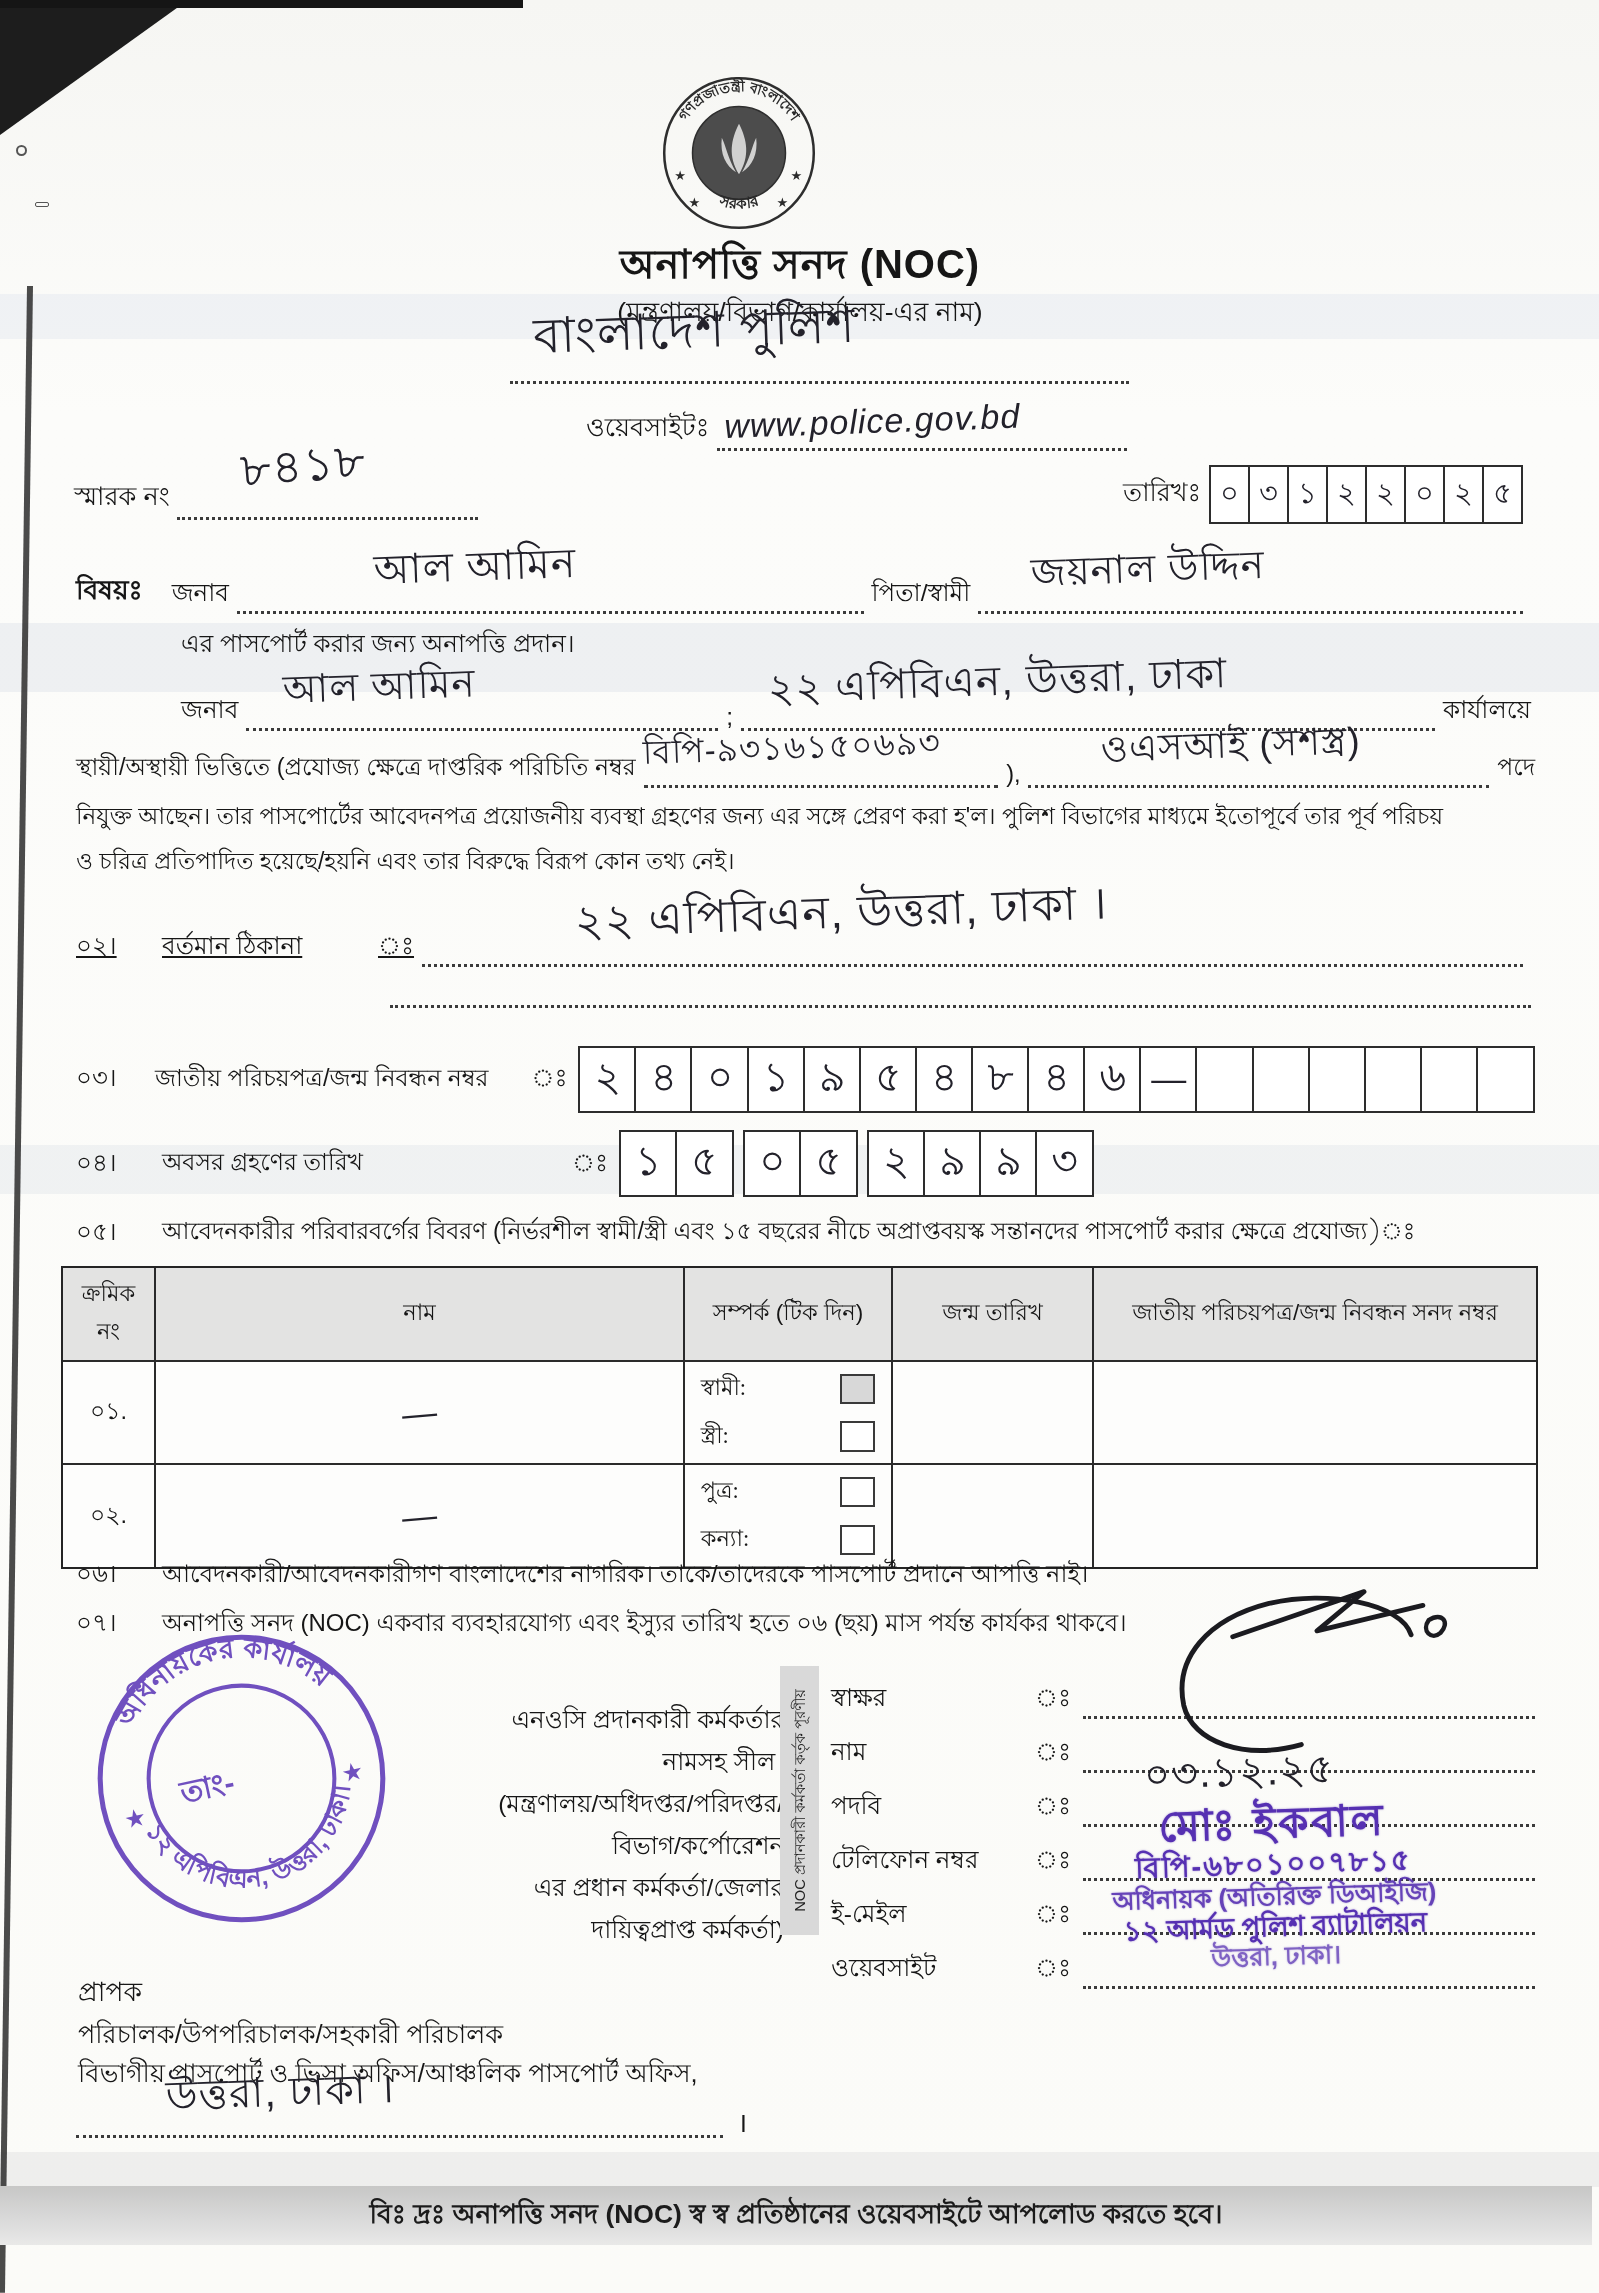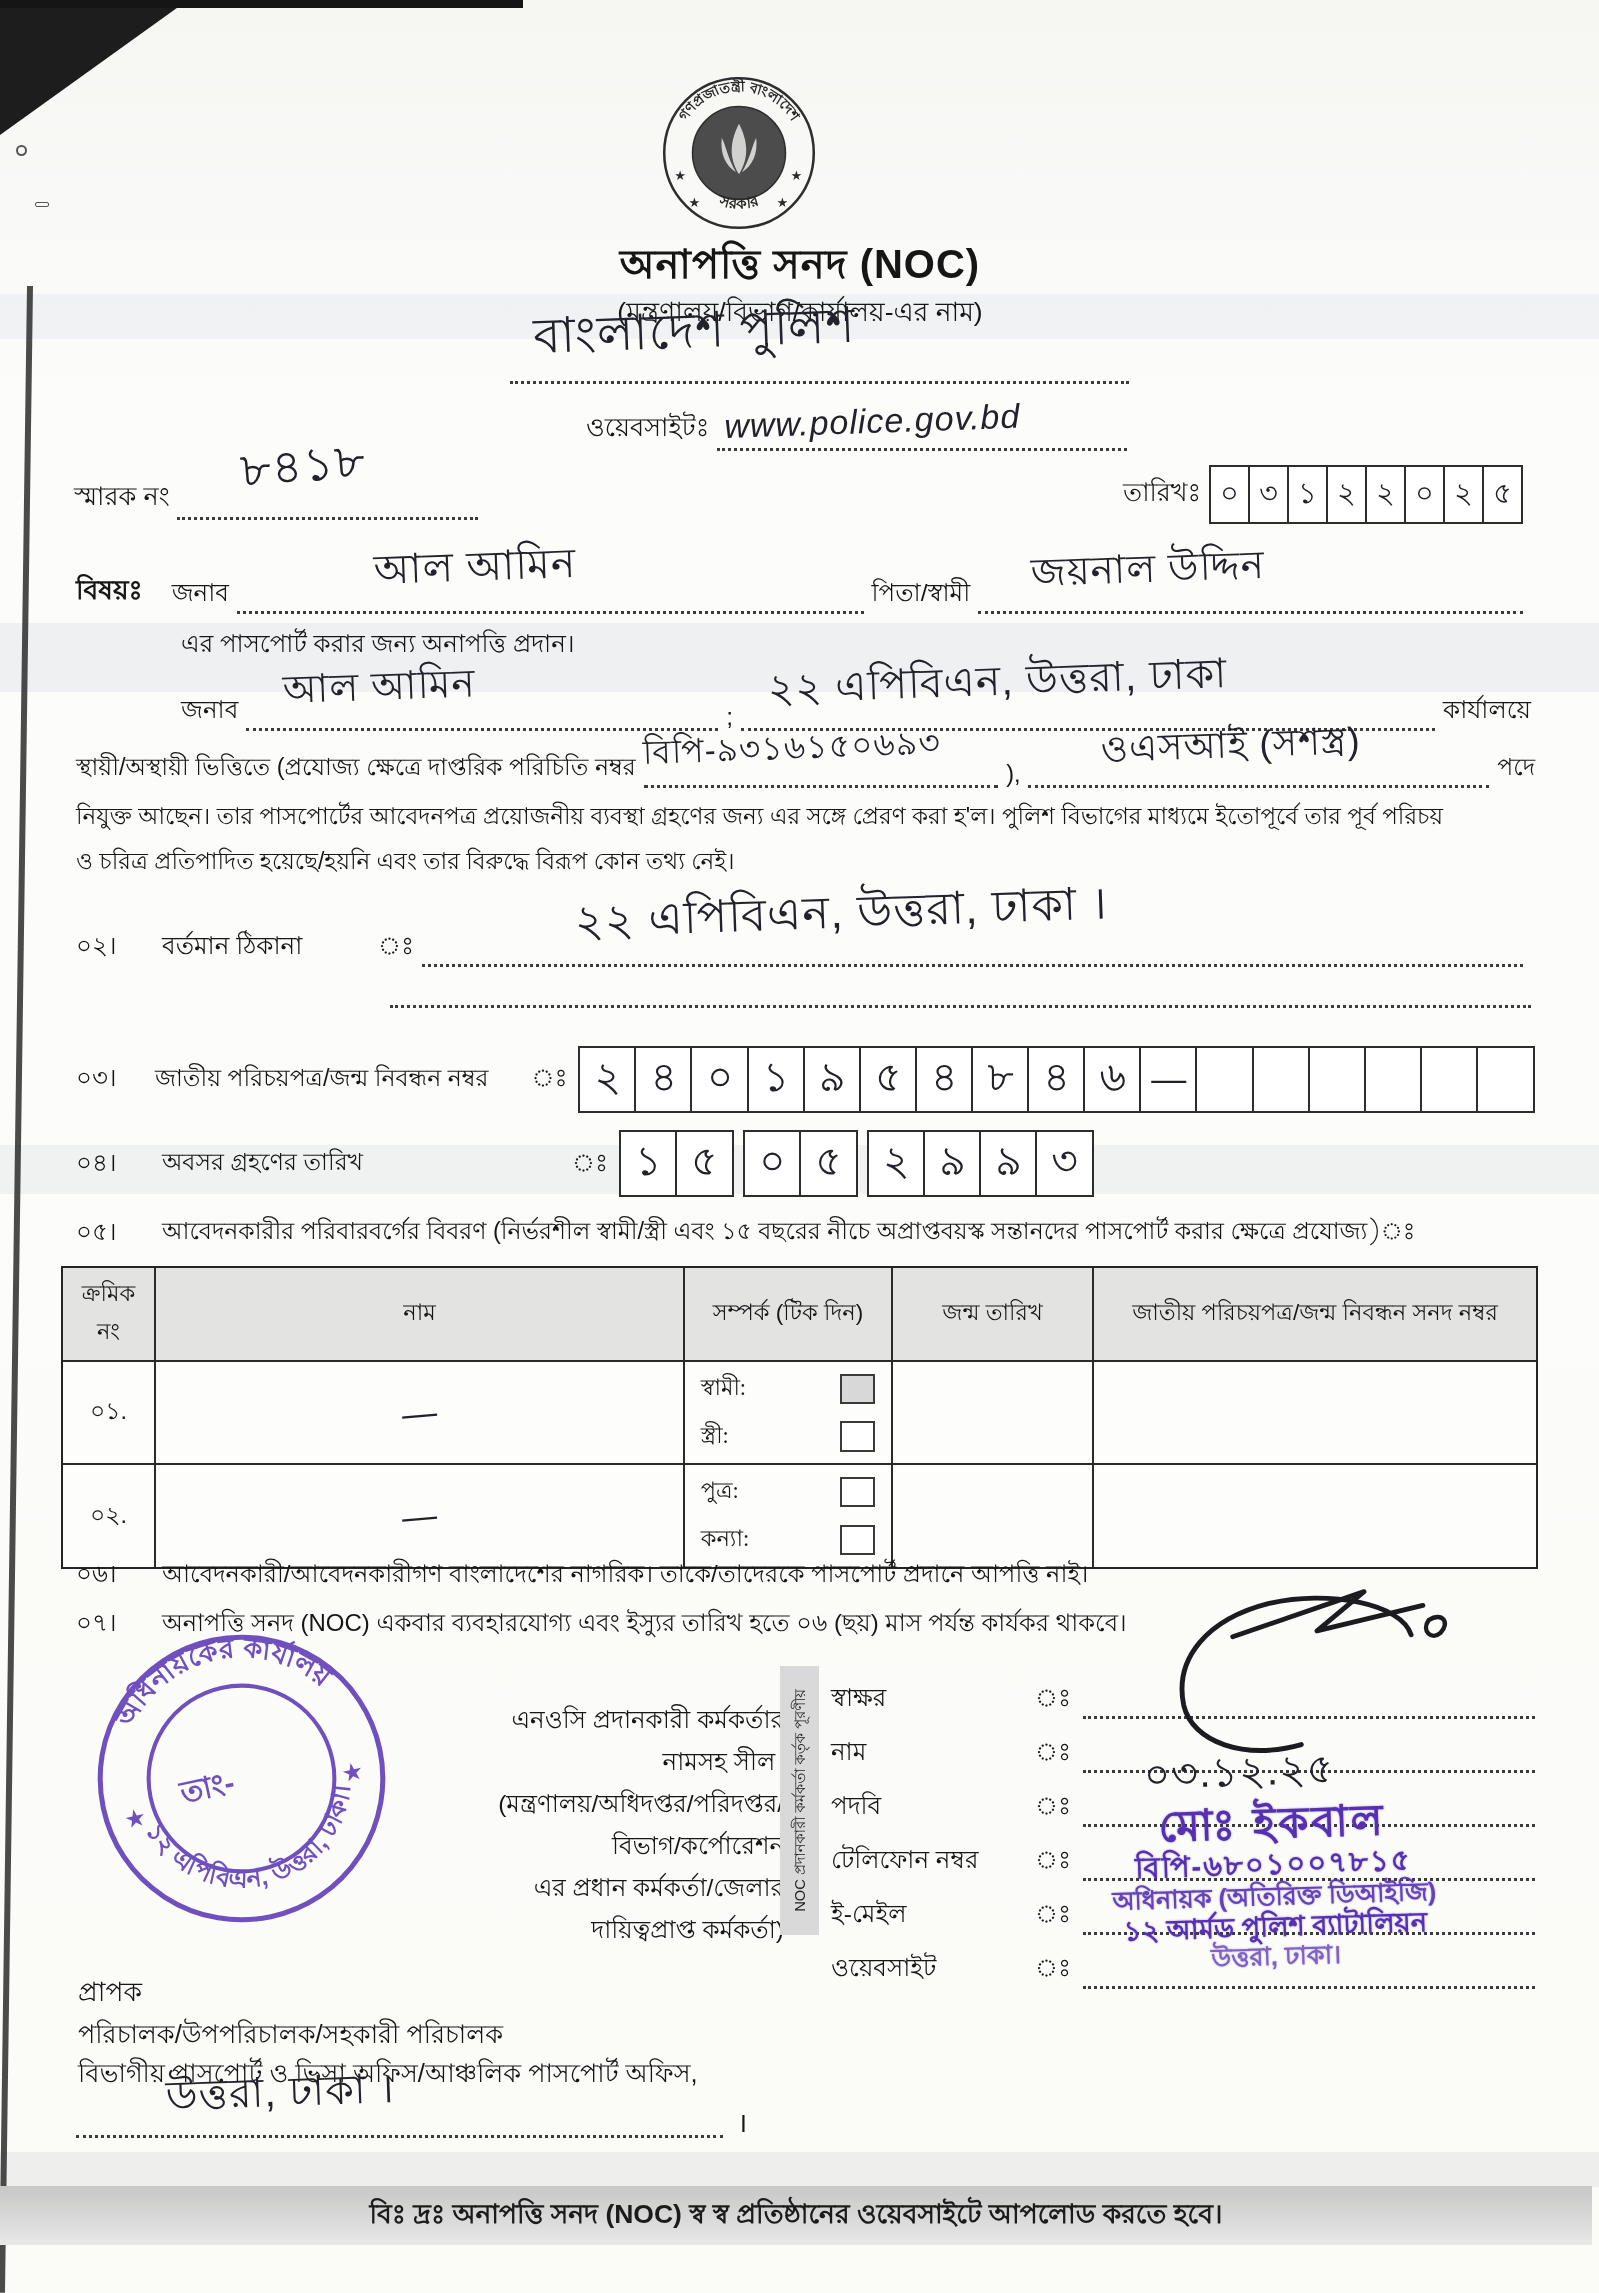--- a/index.html
+++ b/index.html
@@ -167,21 +167,21 @@
     <span class="lbl" style="font-size:23.5px;">),</span>
     <div class="fill" style="flex:1.3;">
       <span class="hw" style="left:16%;font-size:37px;bottom:2px;">ওএসআই (সশস্ত্র)</span>
     </div>
     <span class="lbl" style="font-size:23.5px;">পদে</span>
   </div>
 
   <div style="position:absolute;left:76px;top:798px;font-size:23px;white-space:nowrap;">নিযুক্ত আছেন। তার পাসপোর্টের আবেদনপত্র প্রয়োজনীয় ব্যবস্থা গ্রহণের জন্য এর সঙ্গে প্রেরণ করা হ'ল। পুলিশ বিভাগের মাধ্যমে  ইতোপূর্বে তার পূর্ব পরিচয়</div>
   <div style="position:absolute;left:76px;top:843px;font-size:23px;">ও চরিত্র প্রতিপাদিত হয়েছে/হয়নি এবং তার বিরুদ্ধে বিরূপ কোন তথ্য নেই।</div>
 
-  <div class="row" style="left:76px;right:69px;top:902px;height:65px;">
+  <div class="row" style="left:76px;right:69px;top:902px;height:65px;text-decoration:underline;">
     <span class="lbl" style="font-size:24.5px;width:86px;">০২।</span>
     <span class="lbl" style="font-size:24.5px;width:216px;">বর্তমান ঠিকানা</span>
     <span class="lbl" style="font-size:24.5px;">ঃ</span>
     <div class="fill">
       <span class="hw" style="left:14%;font-size:45px;bottom:2px;">২২ এপিবিএন, উত্তরা, ঢাকা  ।</span>
     </div>
   </div>
   <div style="position:absolute;left:390px;right:69px;top:976px;height:29px;border-bottom:3.9px dotted #3b3b3b;"></div>
 
   <div class="row" style="left:76px;right:65px;top:1041px;height:76px;align-items:center;">

